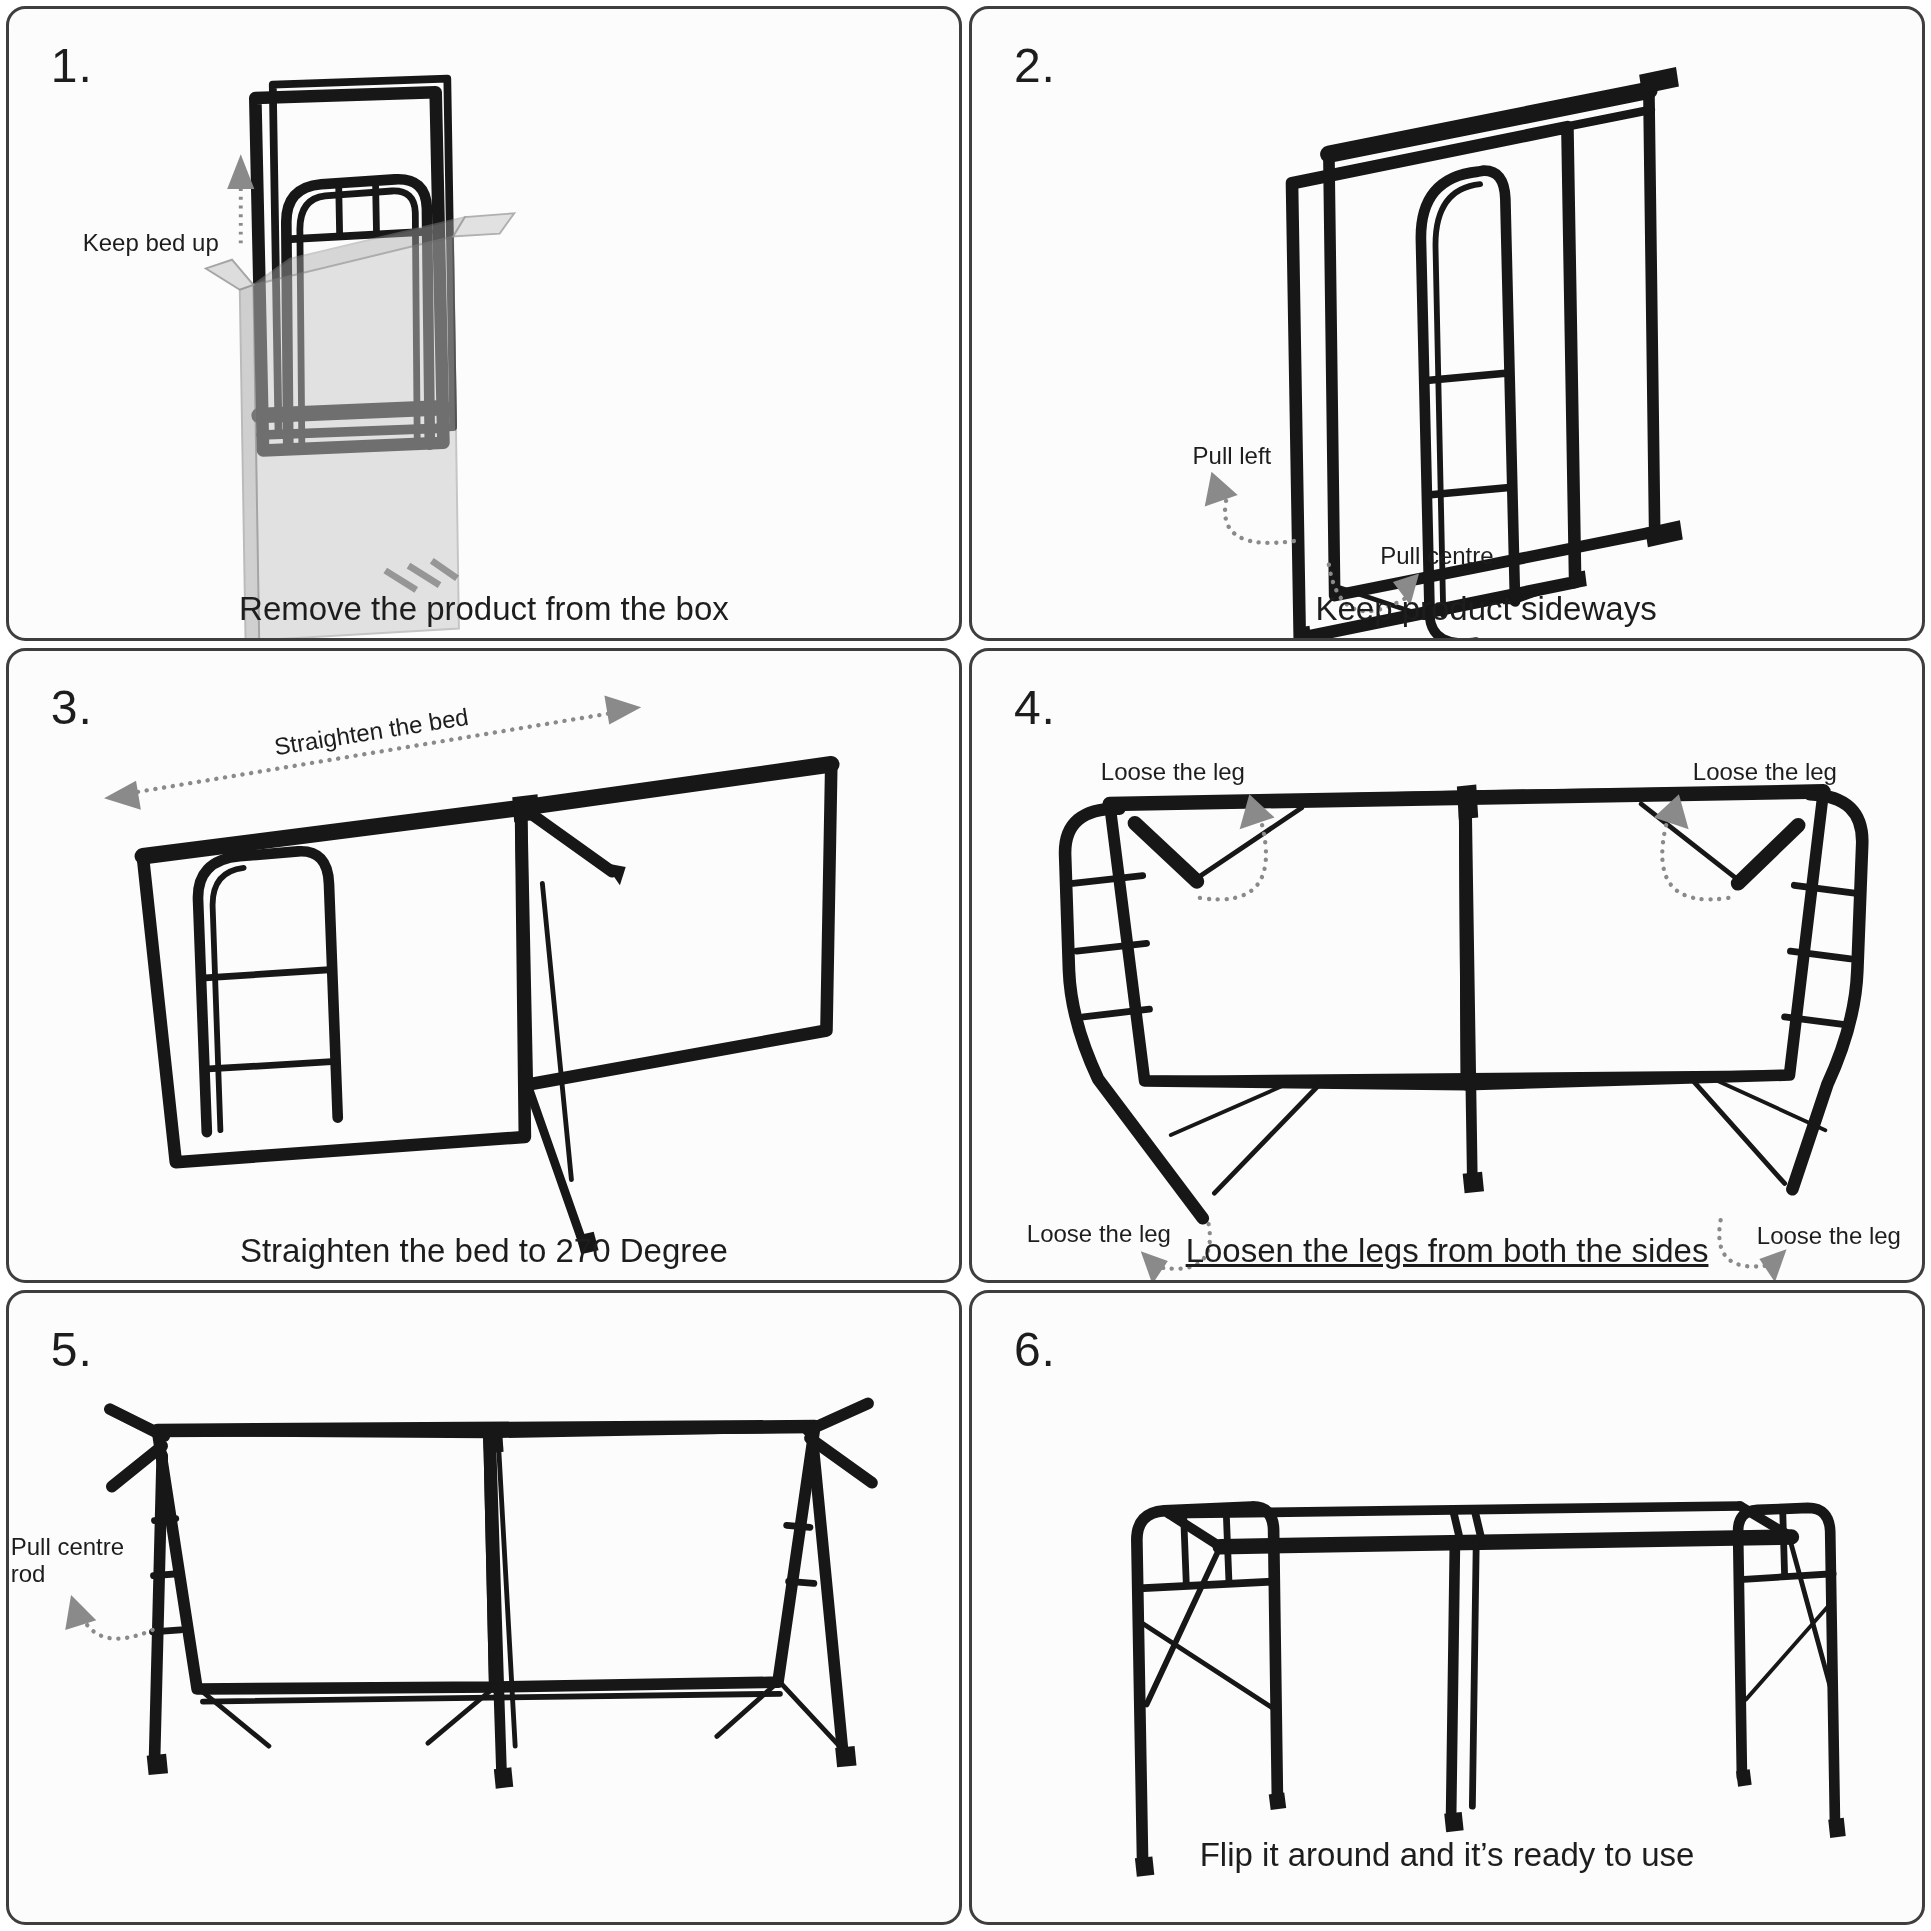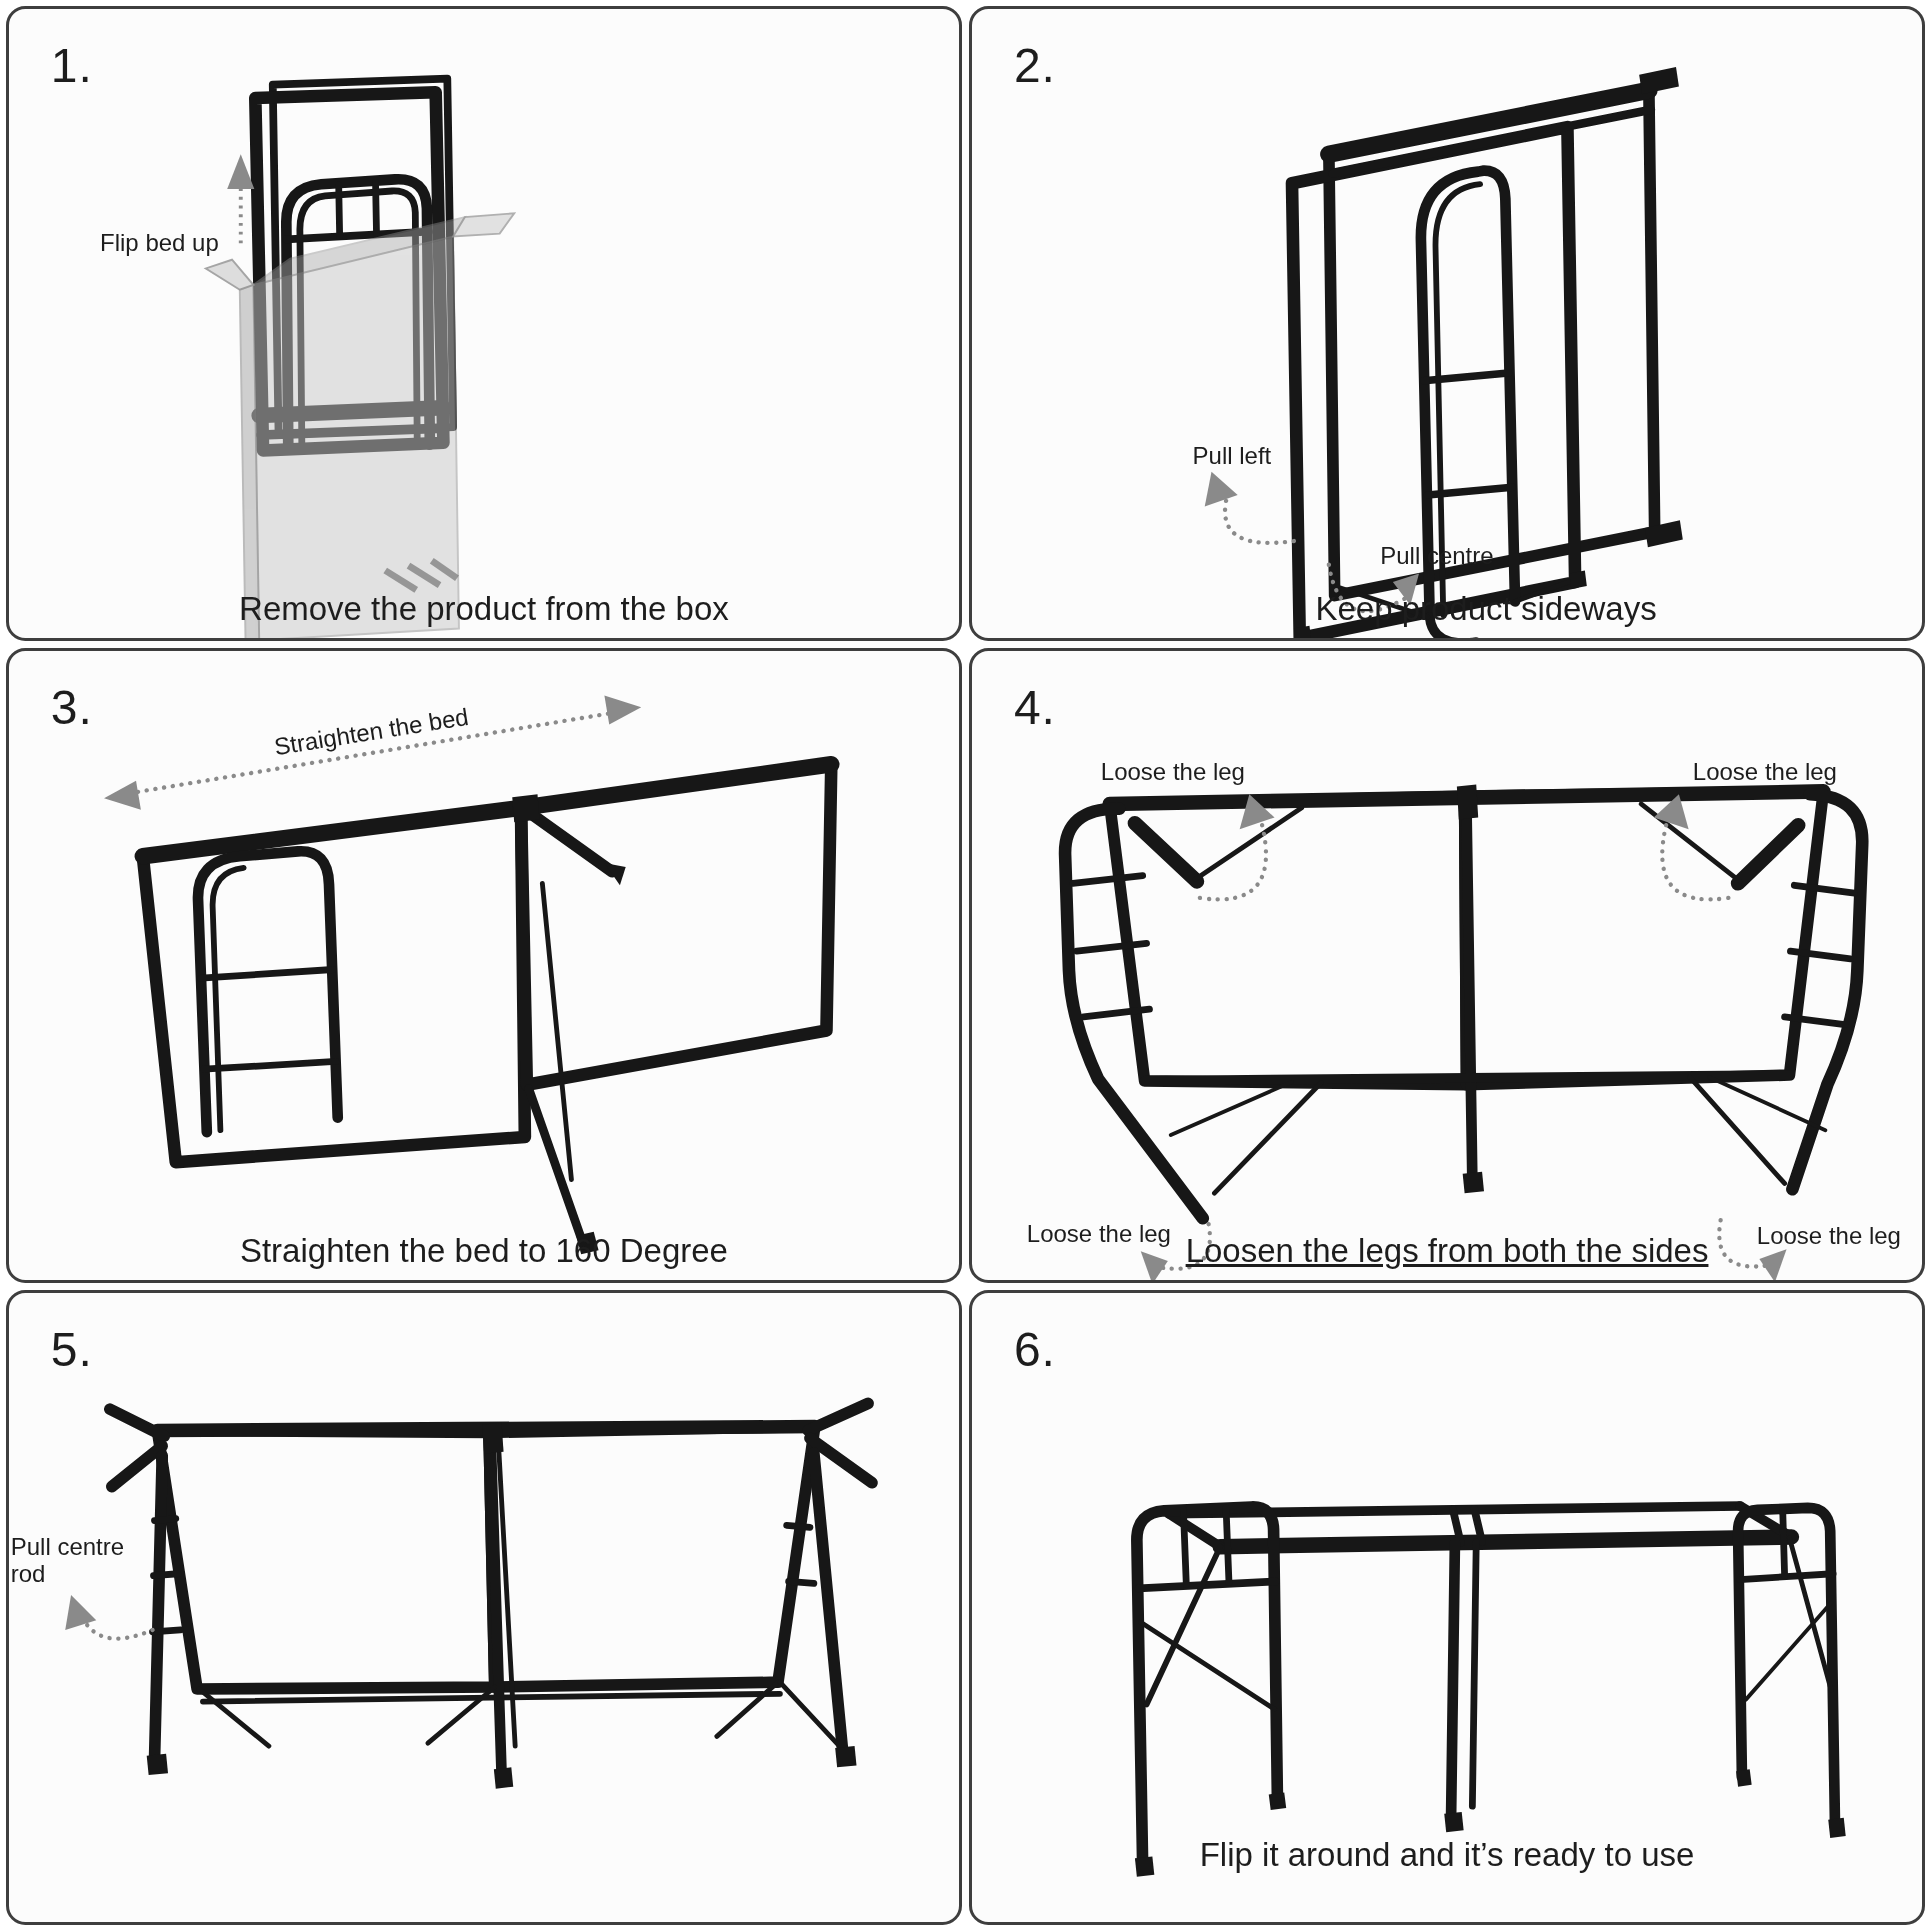--- a/index.html
+++ b/index.html
@@ -65,21 +65,21 @@
           <line x1="436" y1="570" x2="462" y2="588"></line>
         </g>
       </g>
 
       <g>
         <line class="dash" x1="239" y1="242" x2="239" y2="186"></line>
         <polygon class="ah" points="239,150 225,186 253,186"></polygon>
       </g>
     </svg>
     <div class="num">1.</div>
-    <div class="lbl" style="left:54px;top:221px;width:156px;text-align:right;">Flip bed up</div>
+    <div class="lbl" style="left:54px;top:221px;width:156px;text-align:right;">Keep bed up</div>
     <div class="caption" style="bottom:9.7px;margin-top:39px;">Remove the product from the box</div>
   </div>
 
   <div class="panel">
     <svg class="illu" viewBox="0 0 980 650" preserveAspectRatio="none">
       <g class="tube">
         <polygon points="368,148 698,82 704,540 374,606" stroke-width="12"></polygon>
         <polygon points="330,180 614,122 622,592 338,650" stroke-width="13"></polygon>
         <line x1="368" y1="150" x2="698" y2="84" stroke-width="18"></line>
         <line x1="372" y1="170" x2="700" y2="104" stroke-width="9"></line>
@@ -133,21 +133,21 @@
         <polygon class="blk" points="585,604 603,600 608,619 590,623"></polygon>
       </g>
       <g>
         <line class="dot" x1="124" y1="147" x2="628" y2="63"></line>
         <polygon class="ah" points="98,152 131,134 136,164"></polygon>
         <polygon class="ah" points="652,58 619,76 614,46"></polygon>
       </g>
     </svg>
     <div class="num">3.</div>
     <div class="lbl" style="left:235px;top:68px;width:255px;text-align:center;transform:rotate(-9deg);">Straighten the bed</div>
-    <div class="caption" style="bottom:9.7px;">Straighten the bed to 160 Degree</div>
+    <div class="caption" style="bottom:9.7px;">Straighten the bed to 270 Degree</div>
   </div>
 
   <div class="panel">
     <svg class="illu" viewBox="0 0 980 650" preserveAspectRatio="none">
       <g class="tube">
         <polygon points="142,158 508,150 510,448 178,444" stroke-width="12"></polygon>
         <polygon points="508,150 878,145 843,438 510,448" stroke-width="12"></polygon>
         <line x1="142" y1="158" x2="878" y2="145" stroke-width="15"></line>
         <line x1="510" y1="165" x2="516" y2="548" stroke-width="11"></line>
         <line x1="178" y1="444" x2="843" y2="438" stroke-width="10"></line>

